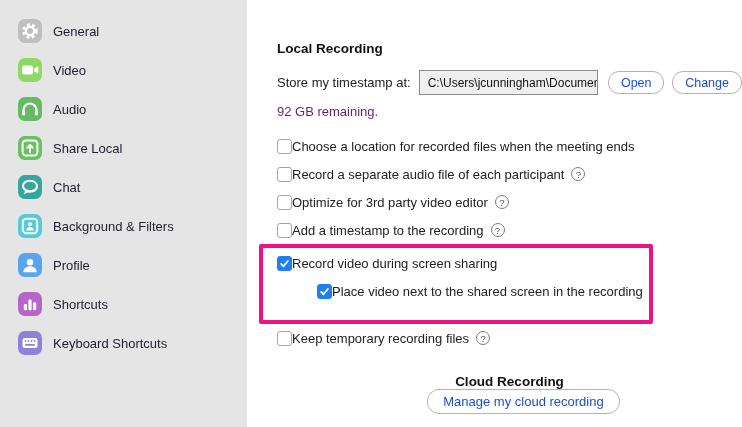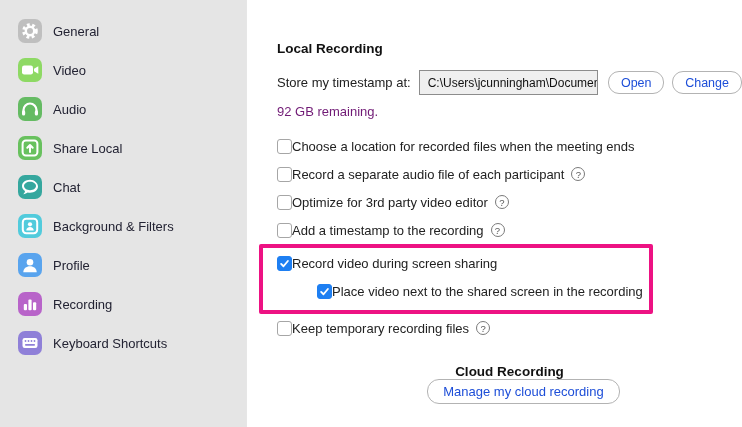--- a/index.html
+++ b/index.html
@@ -75,21 +75,21 @@
   .checkbox.checked { background: #1E7FF2; border-color: #1E7FF2; }
   .opt-label { font-size: 13px; color: #222; white-space: nowrap; }
   .help-icon {
     width: 14px; height: 14px; margin-left: 7px; border-radius: 50%;
     border: 1px solid #7a7a7a; color: #555; font-size: 9.5px;
     display: inline-flex; align-items: center; justify-content: center; flex: 0 0 14px;
   }
 
   .highlight-box {
     border: 4px solid #ED1283; border-radius: 2px;
-    margin-left: -18px; padding: 1px 0 5px 14px;
+    margin-left: -18px; padding: 1px 0 15px 14px;
     width: 394px;
   }
 
   .cloud-row { display: flex; align-items: center; margin-top: 22px; flex-direction: column; }
   .btn-cloud { width: 193px; height: 25px; border-radius: 12px; margin-left: 28px; font-size: 13px; }
 </style>
 </head>
 <body>
 
 <div class="window">
@@ -165,21 +165,21 @@
     <span class="side-label">Profile</span>
   </div>
           <div class="side-item">
     <span class="side-icon" style="background: rgb(184, 100, 201);">
               <svg width="24" height="24" viewBox="0 0 24 24">
      <rect x="5.8" y="12" width="3.2" height="6.3" rx="1" fill="#fff"></rect>
      <rect x="10.4" y="7.5" width="3.2" height="10.8" rx="1" fill="#fff"></rect>
      <rect x="15" y="10.2" width="3.2" height="8.1" rx="1" fill="#fff"></rect>
               </svg>
             </span>
-    <span class="side-label">Recording</span>
+    <span class="side-label">Shortcuts</span>
   </div>
           <div class="side-item">
     <span class="side-icon" style="background: rgb(143, 128, 216);">
               <svg width="24" height="24" viewBox="0 0 24 24">
      <rect x="4.5" y="7" width="15" height="10" rx="2.2" fill="#fff"></rect>
      <g fill="#8F80D8">
        <circle cx="7.5" cy="10" r="0.9"></circle>
                   <circle cx="10.5" cy="10" r="0.9"></circle>
        <circle cx="13.5" cy="10" r="0.9"></circle>
                   <circle cx="16.5" cy="10" r="0.9"></circle>

